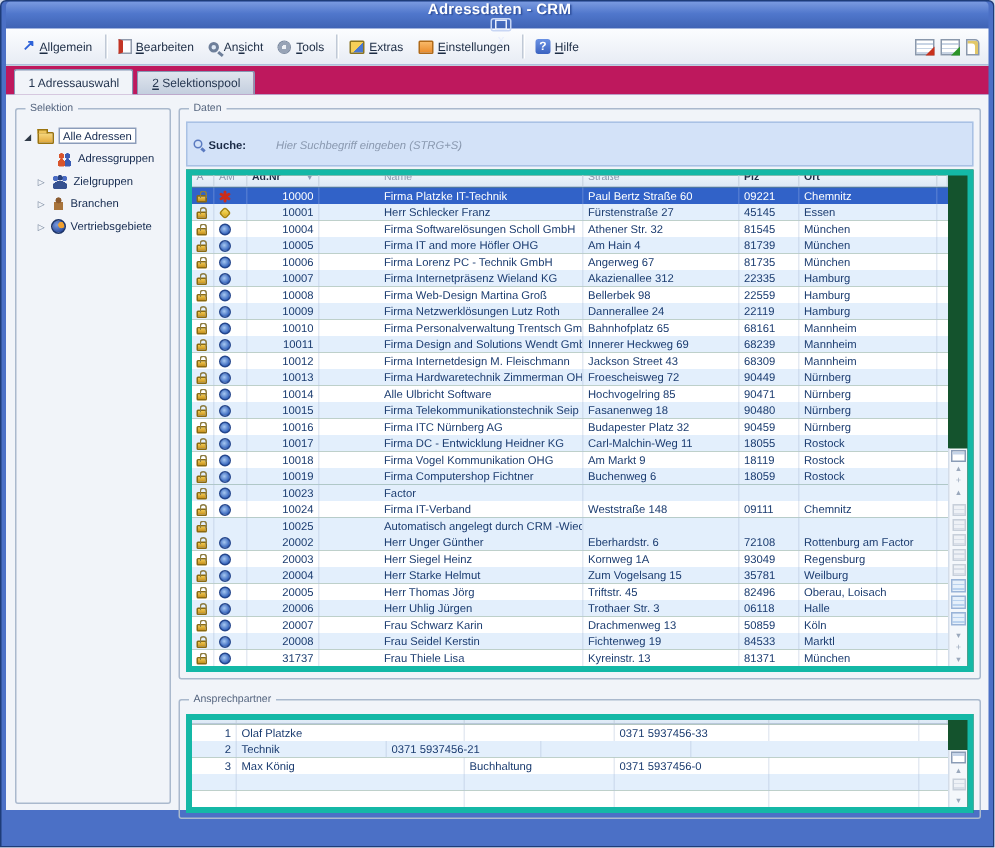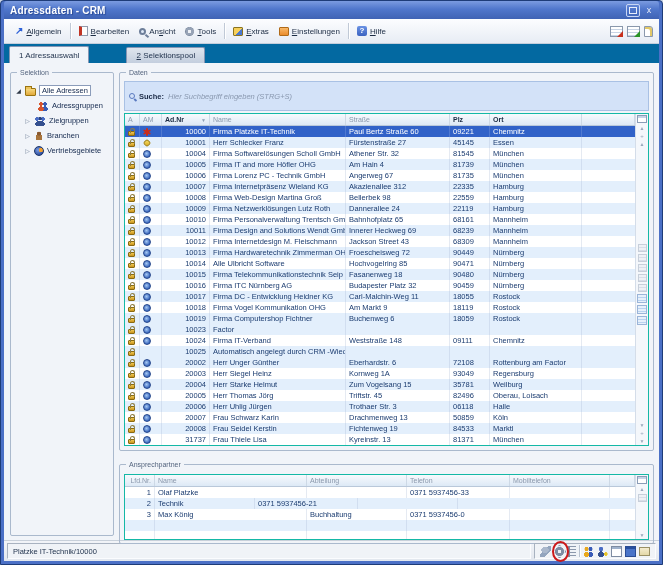--- a/index.html
+++ b/index.html
@@ -5,21 +5,21 @@
   * { box-sizing: border-box; margin: 0; padding: 0; }
   html,body { background:#cfd8e8; }
   body { font-family:"Liberation Sans", sans-serif; }
 
   .window { width:663px; height:565px; border:1px solid #1e3c78; border-radius:4px 4px 0 0;
             background:#4b70c6; padding:0 3px 3px 3px; position:relative; overflow:hidden; }
 
   
   .titlebar { height:18px; display:flex; align-items:center; padding:0 3px 0 6px;
               background:linear-gradient(180deg,#7b9be0 0%,#5077cc 45%,#3f63b4 100%);
-              border-radius:3px 3px 0 0; }
+              border-radius:3px 3px 0 0;flex-direction:column; }
   .title-text { color:#fff; font-size:10px; font-weight:bold; letter-spacing:.2px;
                 text-shadow:1px 1px 1px #2a4a96; flex:1; }
   .win-btn { width:14px; height:13px; margin-left:2px; display:flex; align-items:center;
              justify-content:center; color:#e8eefc; font-size:9px; cursor:default; }
   .win-restore { border:1px solid #c8d6f4; border-radius:2px; position:relative; }
   .win-restore::before { content:""; width:6px; height:5px; border:1px solid #e8eefc; display:block; }
 
   
   .menubar { height:25px; background:linear-gradient(180deg,#fcfdff,#e7ecf4);
              border-bottom:1px solid #c4cedc; display:flex; align-items:center; padding:0 6px; }
@@ -45,21 +45,21 @@
   .ti-grid { width:13px; height:11px; background:repeating-linear-gradient(180deg,#fff 0 2px,#c8d4e4 2px 3px),#fff;
              border:1px solid #8a98ac; position:relative; }
   .ti-grid::after { content:""; position:absolute; right:-1px; bottom:-1px; width:0; height:0;
                     border-style:solid; border-width:0 0 6px 6px; }
   .ti-grid.red::after { border-color:transparent transparent #c8301c transparent; }
   .ti-grid.green::after { border-color:transparent transparent #2c9428 transparent; }
   .ti-page { width:9px; height:11px; background:#fff; border:1px solid #8a98ac;
              border-top-right-radius:3px; box-shadow:inset -2px 2px 0 #e2c868; }
 
   
-  .tabstrip { height:19px; background:#0369a1; display:flex; align-items:flex-end; padding:0 0 0 5px;gap:35px; }
+  .tabstrip { height:19px; background:#be185d; display:flex; align-items:flex-end; padding:0 0 0 5px; }
   .tab { height:16px; padding:0 9px; font-size:8px; display:flex; align-items:center;
          border:1px solid #8696b4; border-bottom:none; border-radius:2px 2px 0 0; margin-right:2px;
          background:linear-gradient(180deg,#dfe5ee,#c3cede); color:#253650; }
   .tab.active { background:#f1f4f9; font-weight:normal; height:17px; }
 
   
   .content { height:477px; background:#f1f4f9; display:flex; padding:4px 5px 4px 6px; gap:5px; }
   .groupbox { border:1px solid #aab9cd; border-radius:2px; position:relative; margin-top:5px; }
   .groupbox > .gb-label { position:absolute; top:-5px; left:6px; background:#f1f4f9; padding:0 3px;
                           font-size:7px; color:#55657f; line-height:9px; }
@@ -101,36 +101,36 @@
                     radial-gradient(circle at 3px 3px,#7a9ce0,#2a4a9c 75%); }
 
   
   .searchbar { height:30px; background:#d3e2f8; border:1px solid #a9c1e4; display:flex;
                align-items:center; gap:4px; padding:0 4px; margin-bottom:2px; }
   .search-mag { width:6px; height:6px; border:1.5px solid #5a7ac0; border-radius:50%; position:relative; flex:none; }
   .search-mag::after { content:""; position:absolute; width:3px; height:1.5px; background:#5a7ac0;
                        transform:rotate(40deg); left:3.5px; top:4.5px; }
   .search-label { font-size:7.5px; font-weight:bold; color:#1a2a46; }
   .search-input { flex:1; border:none; background:transparent; outline:none; font-size:7.5px;
-                  font-style:italic; color:#5a6a82; font-family:"Liberation Sans",sans-serif; }
+                  font-style:italic; color:#5a6a82; font-family:"Liberation Sans",sans-serif;margin-left:16px; }
   .search-input::placeholder { color:#8a99b0; font-style:italic; }
 
   
-  .grid-wrap { flex:1; display:flex; background:#14532d; border:1px solid #14b8a6; overflow:hidden; }
+  .grid-wrap { flex:1; display:flex; background:#14532d; border:4px solid #14b8a6; overflow:hidden;align-items:flex-end; }
   .grid-main { flex:1; display:flex; flex-direction:column; overflow:hidden; }
   .ghead { height:12px; display:flex; align-items:center; flex:none;
            background:linear-gradient(180deg,#f7fafd,#dde9f6); border-bottom:1px solid #b9c8da;
            font-size:7px; color:#8a98ac; }
   .gc { padding:0 3px; white-space:nowrap; overflow:hidden; border-right:1px solid rgba(160,180,210,.28);
         height:100%; display:flex; align-items:center; }
   .ghead .gc { border-right:1px solid #cdd9e6; }
   .hb { color:#1c2c44; font-weight:bold; }
   .sortglyph { font-size:5px; color:#8ea0b6; margin-left:auto; padding-left:3px; }
   .c-a{width:15px;flex:none;} .c-am{width:22px;flex:none;} .c-adnr{width:48px;flex:none;justify-content:flex-end;}
-  .c-name{width:136px;flex:none;} .c-str{width:104px;flex:none;} .c-plz{width:40px;flex:none;}
+  .c-name{width:136px;flex:none;margin-left:40px;} .c-str{width:104px;flex:none;} .c-plz{width:40px;flex:none;}
   .c-ort{width:92px;flex:none;} .c-fill{flex:1;border-right:none;}
   .gbody { flex:1; display:flex; flex-direction:column; }
   .grow { height:11px; flex:none; display:flex; align-items:center; font-size:7.5px; color:#1b3c70; background:#fff; }
   .grow.alt { background:#e3effc; }
   .grow.sel { background:#3162c8; color:#fff; }
   .grow.sel .gc { border-right-color:rgba(255,255,255,.15); }
 
   .lock { width:7px; height:5px; background:linear-gradient(180deg,#f2ca52,#c8921e);
           border:1px solid #8a6a10; border-radius:1px; position:relative; margin-top:3px; }
   .lock::before { content:""; position:absolute; left:0.5px; top:-4px; width:3px; height:4px;
@@ -799,31 +799,14 @@
             <span class="fico"></span>
             <span class="spacer"></span>
             <span class="rar">▼</span>
           </div>
         </div>
       </div>
 
     </div>
   </div>
 
-  <div class="statusbar">
-    <div class="status-panel status-left">
-      <span>Platzke IT-Technik/10000</span>
-    </div>
-    <div class="status-panel status-right">
-      <span class="si si-hand"></span>
-      <span class="si si-gear"></span>
-      <span class="si si-list"></span>
-      <span class="si-sep"></span>
-      <span class="si si-users"></span>
-      <span class="si si-userkey"></span>
-      <span class="si si-winarrows"></span>
-      <span class="si si-winblue"></span>
-      <span class="si si-mail"></span>
-      <span class="annotation-circle"></span>
-    </div>
-  </div>
 
 </div>
 
 </body></html>

